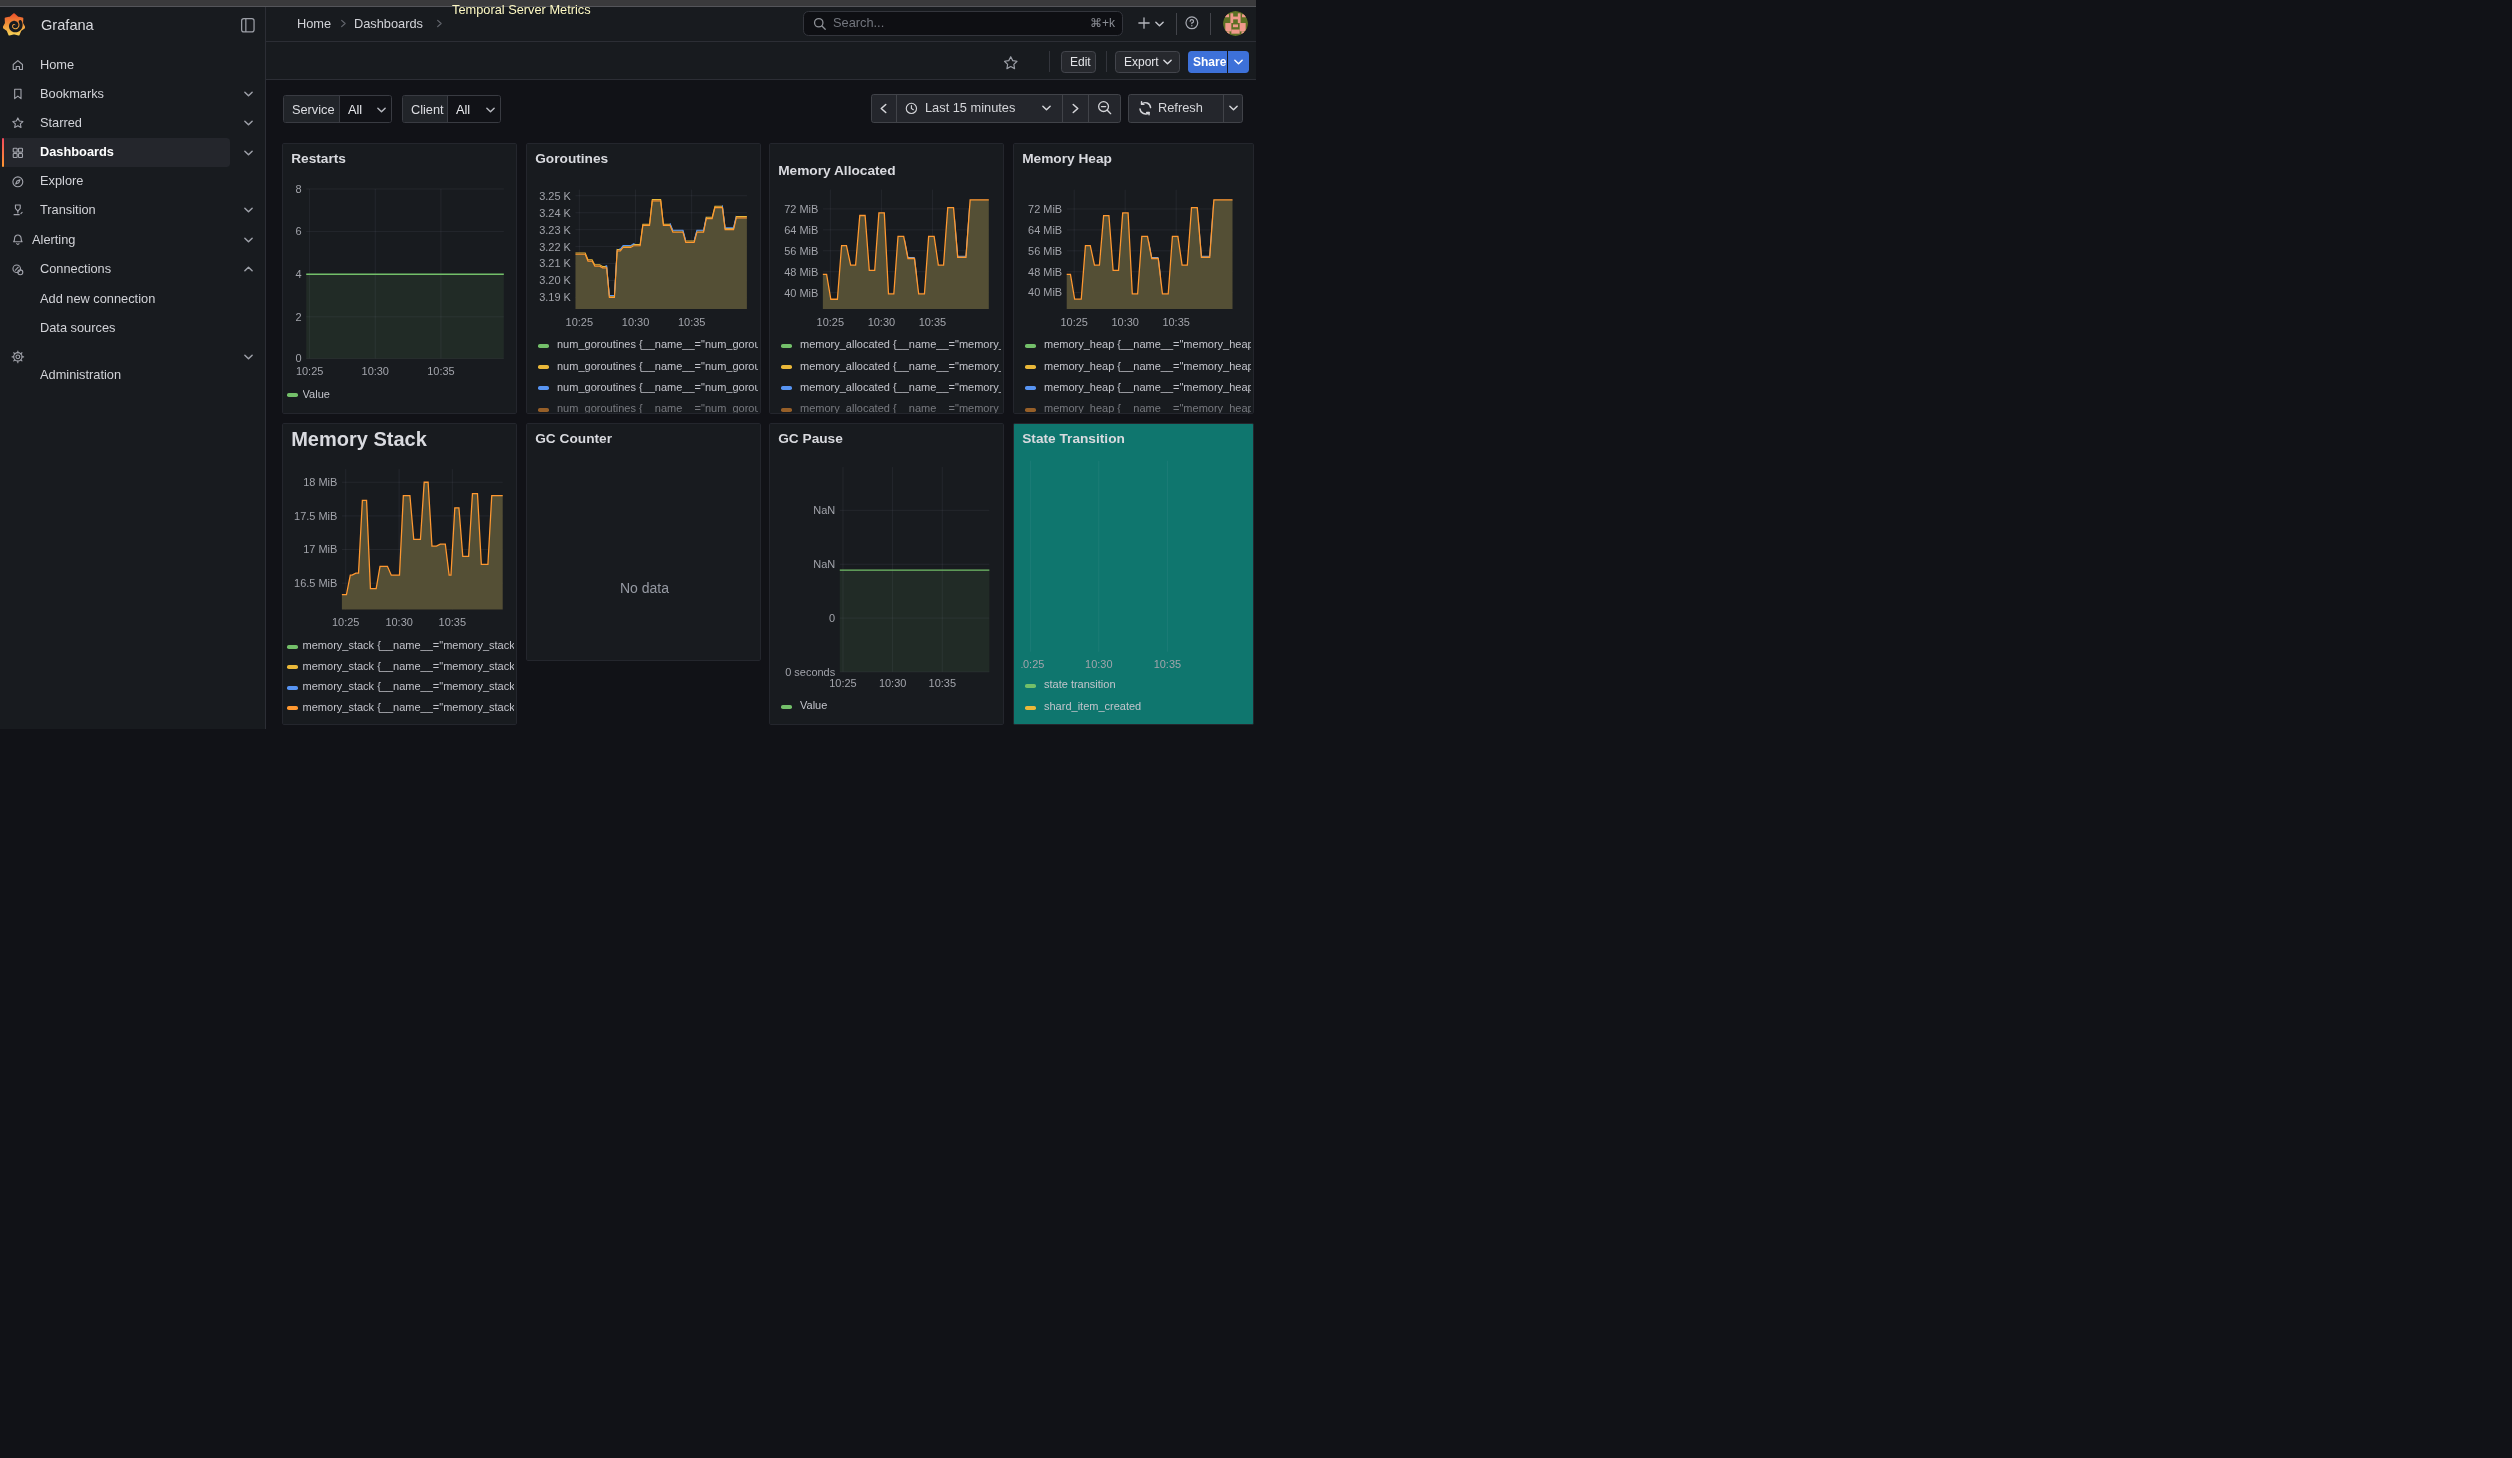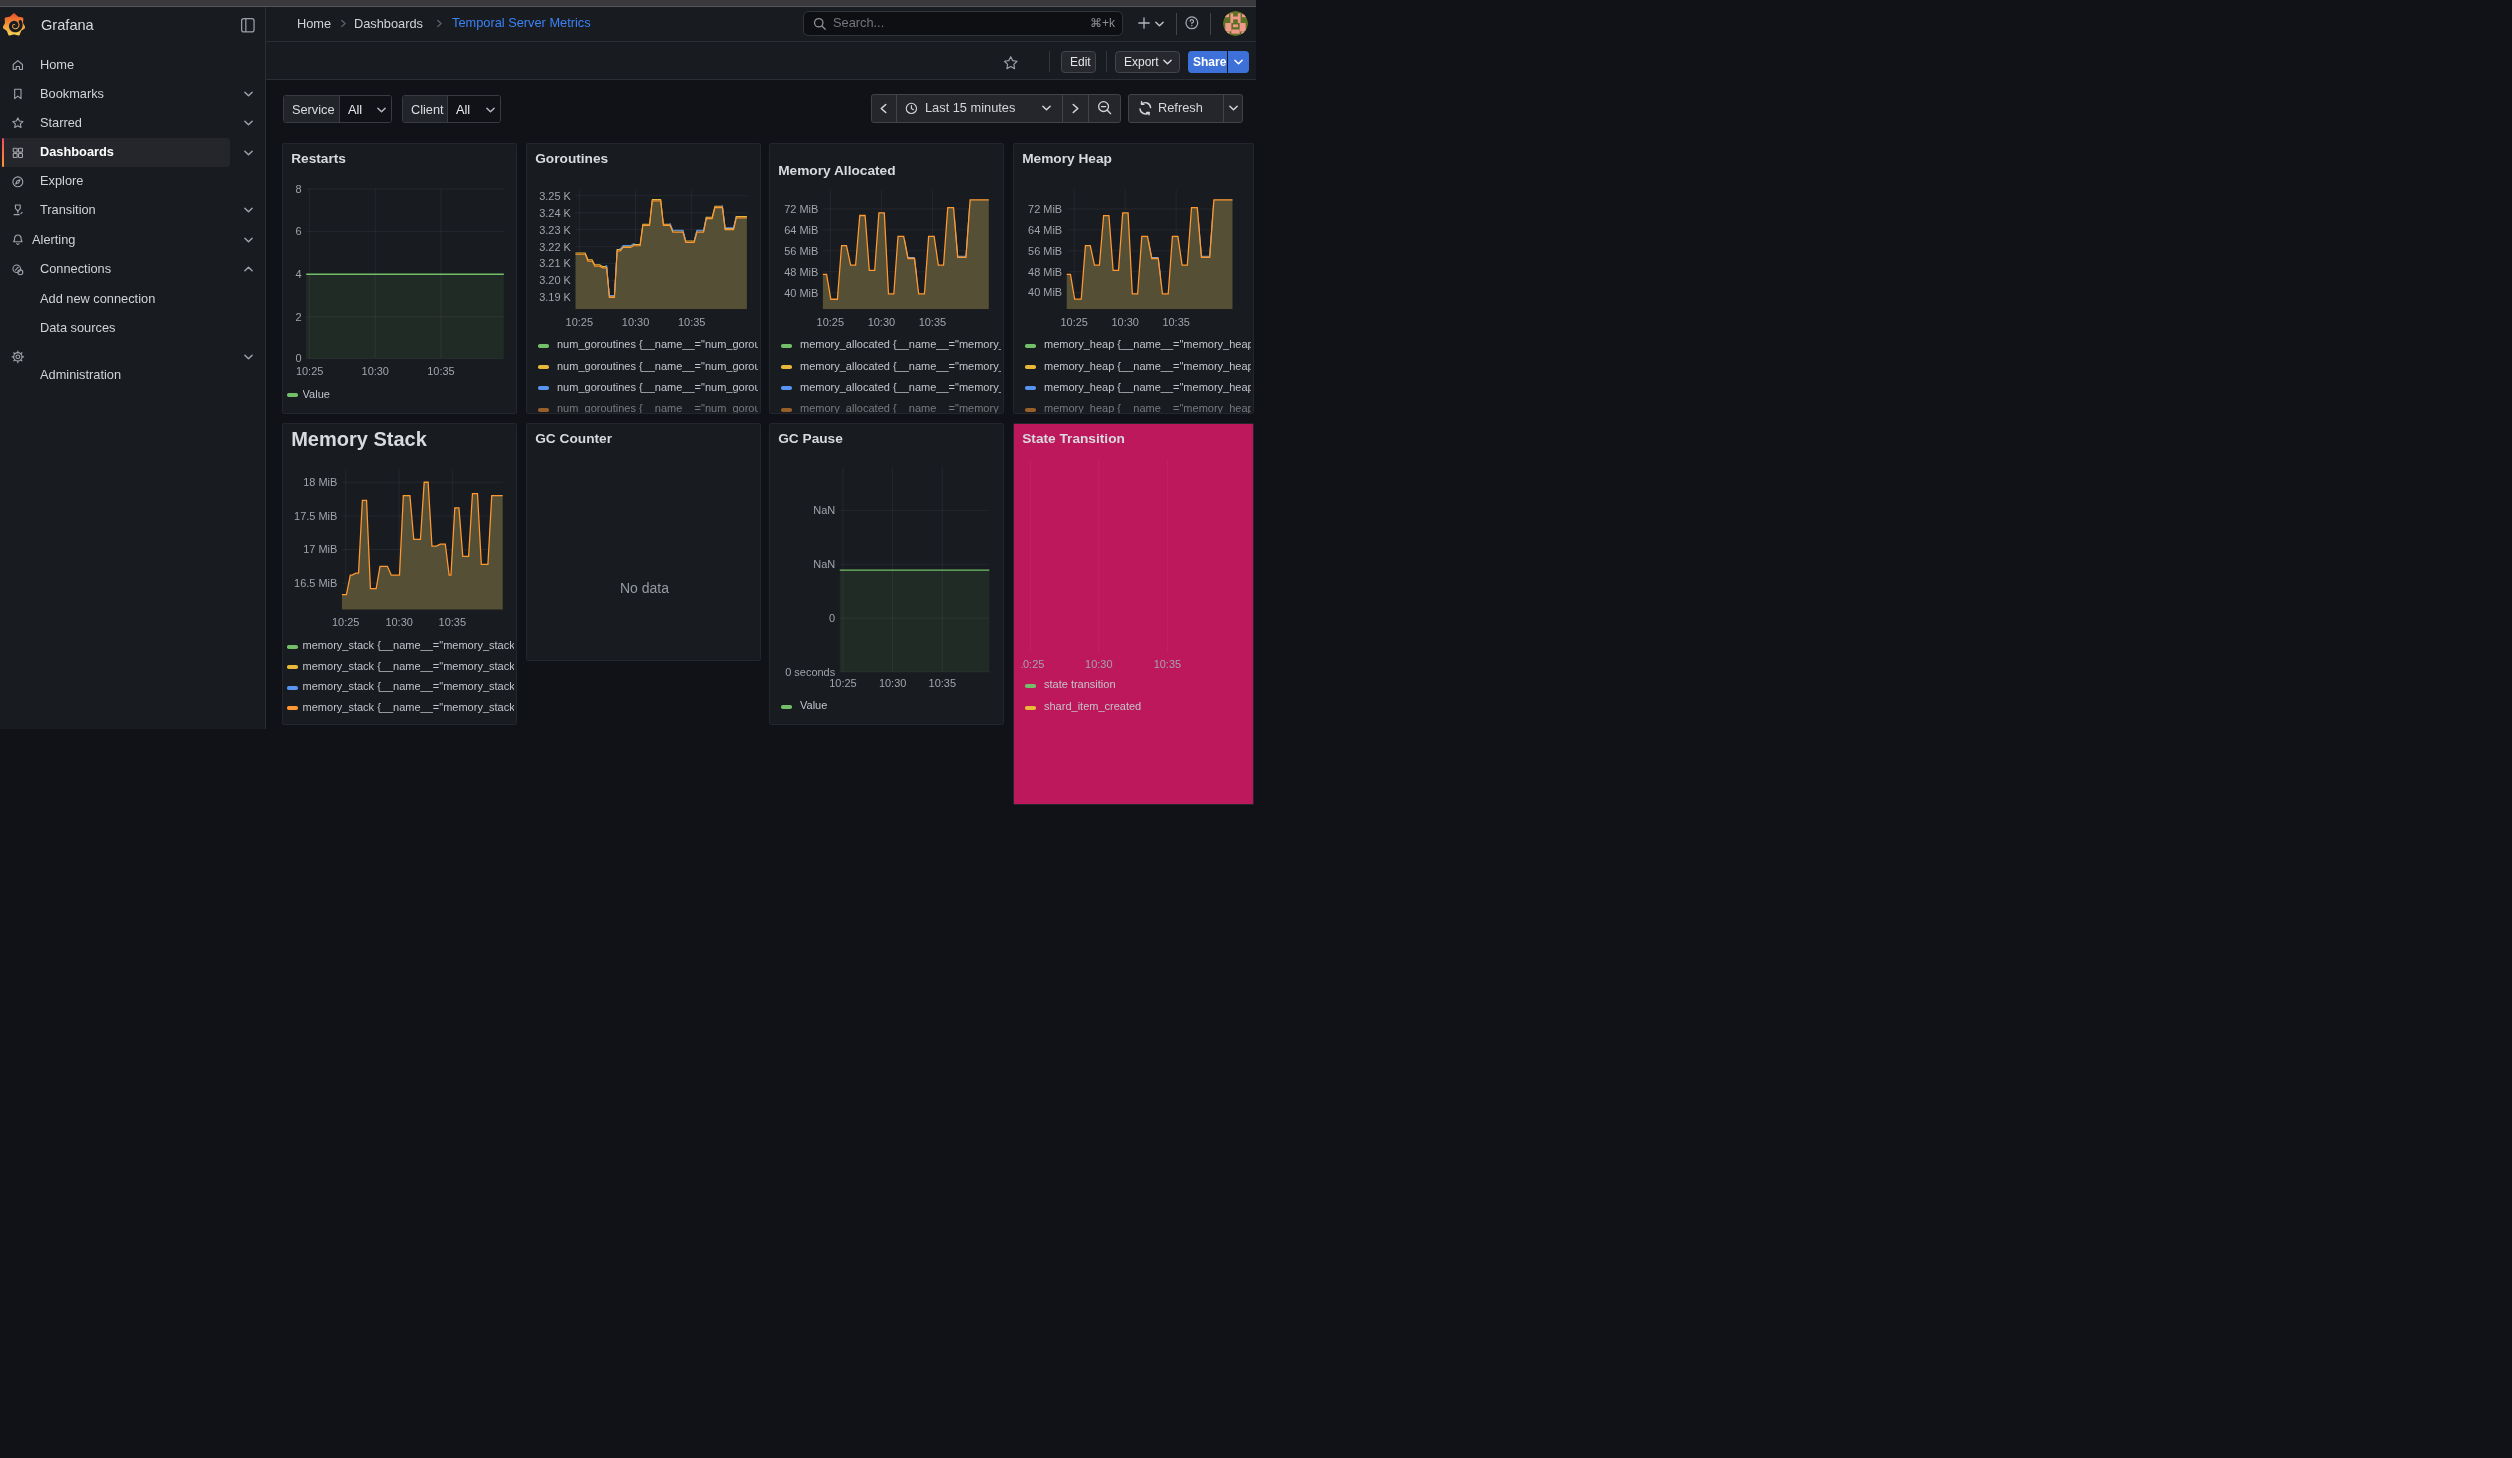--- a/index.html
+++ b/index.html
@@ -155,21 +155,21 @@
     <svg width="6.4" height="9" viewBox="0 0 7 10">
       <path d="M1.8 1.5 L5.6 5 L1.8 8.5" fill="none" stroke="#62656c" stroke-width="1.4" stroke-linecap="round" stroke-linejoin="round"></path>
     </svg>
   </div>
 <div class="abs nowrap" style="left:354px;top:15px;height:18px;line-height:18px;font-size:12.8px;color:#d2d3d8;font-weight:400;">Dashboards</div>
 <div class="abs" style="left:436px;top:19.3px;">
     <svg width="6.4" height="9" viewBox="0 0 7 10">
       <path d="M1.8 1.5 L5.6 5 L1.8 8.5" fill="none" stroke="#62656c" stroke-width="1.4" stroke-linecap="round" stroke-linejoin="round"></path>
     </svg>
   </div>
-<div class="abs nowrap" style="left:452px;top:14px;height:18px;line-height:18px;font-size:12.8px;color:#3b82f6;font-weight:400;">Temporal Server Metrics</div>
+<div class="abs nowrap" style="left:452px;top:1px;height:18px;line-height:18px;font-size:12.8px;color:#fef9c3;font-weight:400;">Temporal Server Metrics</div>
 <div class="abs" style="left:803px;top:10.5px;width:320px;height:25.6px;background:#0e0f13;border:0.9px solid #33353c;border-radius:5.5px;"></div>
 <div class="abs" style="left:813px;top:17px;">
     <svg width="13.7" height="13.7" viewBox="0 0 15 15">
       <circle cx="6.3" cy="6.3" r="4.6" fill="none" stroke="#8e9197" stroke-width="1.4"></circle>
       <line x1="9.8" y1="9.8" x2="13.4" y2="13.4" stroke="#8e9197" stroke-width="1.4" stroke-linecap="round"></line>
     </svg>
   </div>
 <div class="abs nowrap" style="left:833px;top:14px;height:18px;line-height:18px;font-size:12.8px;color:#73767e;font-weight:400;">Search...</div>
 <div class="abs nowrap" style="left:1090px;top:14.6px;height:17.4px;line-height:17.4px;font-size:12px;color:#8b8e95;font-weight:400;">⌘+k</div>
 <div class="abs" style="left:1138px;top:17.4px;">
@@ -506,21 +506,21 @@
       <text x="71.2" y="157.6" font-size="12" fill="#a2a4ab" text-anchor="end" font-family="Liberation Sans">NaN</text>
       <text x="71.2" y="216.5" font-size="12" fill="#a2a4ab" text-anchor="end" font-family="Liberation Sans">0</text>
       <text x="71.2" y="275.3" font-size="12" fill="#a2a4ab" text-anchor="end" font-family="Liberation Sans">0 seconds</text>
       <text x="79.7" y="288.1" font-size="12" fill="#a2a4ab" text-anchor="middle" font-family="Liberation Sans">10:25</text>
       <text x="134.0" y="288.1" font-size="12" fill="#a2a4ab" text-anchor="middle" font-family="Liberation Sans">10:30</text>
       <text x="188.3" y="288.1" font-size="12" fill="#a2a4ab" text-anchor="middle" font-family="Liberation Sans">10:35</text>
     </svg>
 <div style="position:absolute;left:10.5px;top:281px;width:11px;height:3.7px;border-radius:1.8px;background:#73BF69;"></div>
     <div style="position:absolute;left:30px;right:1.8px;top:274px;font-size:11px;color:#c3c4cb;line-height:15.5px;white-space:nowrap;overflow:hidden;">Value</div>
 </div>
-<div class="abs" style="left:1013px;top:423px;width:241px;height:382px;background:#be185d;border:0.9px solid #24262d;border-radius:1.8px;overflow:hidden;">
+<div class="abs" style="left:1013px;top:423px;width:241px;height:302px;background:#0f766e;border:0.9px solid #24262d;border-radius:1.8px;overflow:hidden;">
 <div style="position:absolute;left:8.2px;top:5.5px;font-size:13.7px;font-weight:600;color:#d9dadf;line-height:18px;white-space:nowrap;">State Transition</div>
 <svg width="241" height="302" viewBox="0 0 263.8 330.3" style="position:absolute;left:0;top:0;">
       <line x1="18.2" y1="40.1" x2="18.2" y2="249.2" stroke="rgba(204,204,220,0.08)" stroke-width="1"></line>
       <line x1="92.8" y1="40.1" x2="92.8" y2="249.2" stroke="rgba(204,204,220,0.08)" stroke-width="1"></line>
       <line x1="167.9" y1="40.1" x2="167.9" y2="249.2" stroke="rgba(204,204,220,0.08)" stroke-width="1"></line>
       <clipPath id="cfx">
         <rect x="8" y="0" width="263.8" height="330.3"></rect>
       </clipPath>
       <text x="18.2" y="267.3" font-size="12" fill="#a2a4ab" text-anchor="middle" font-family="Liberation Sans" clip-path="url(#cfx)">10:25</text>
       <text x="92.8" y="267.3" font-size="12" fill="#a2a4ab" text-anchor="middle" font-family="Liberation Sans">10:30</text>

